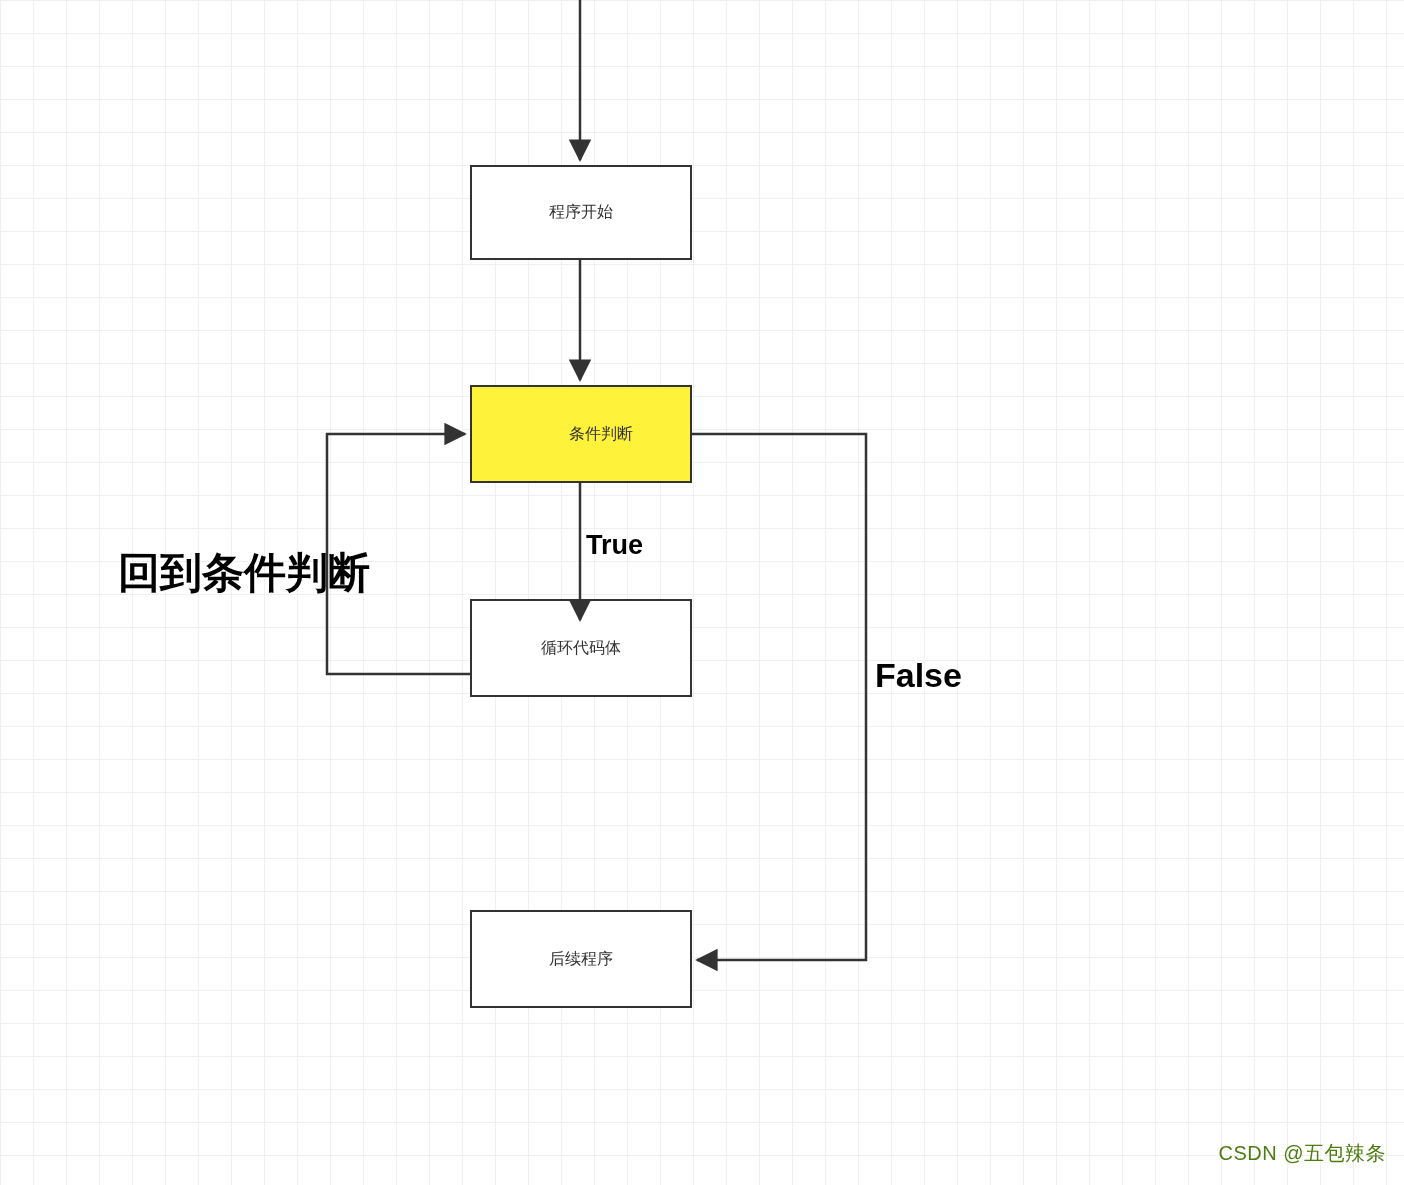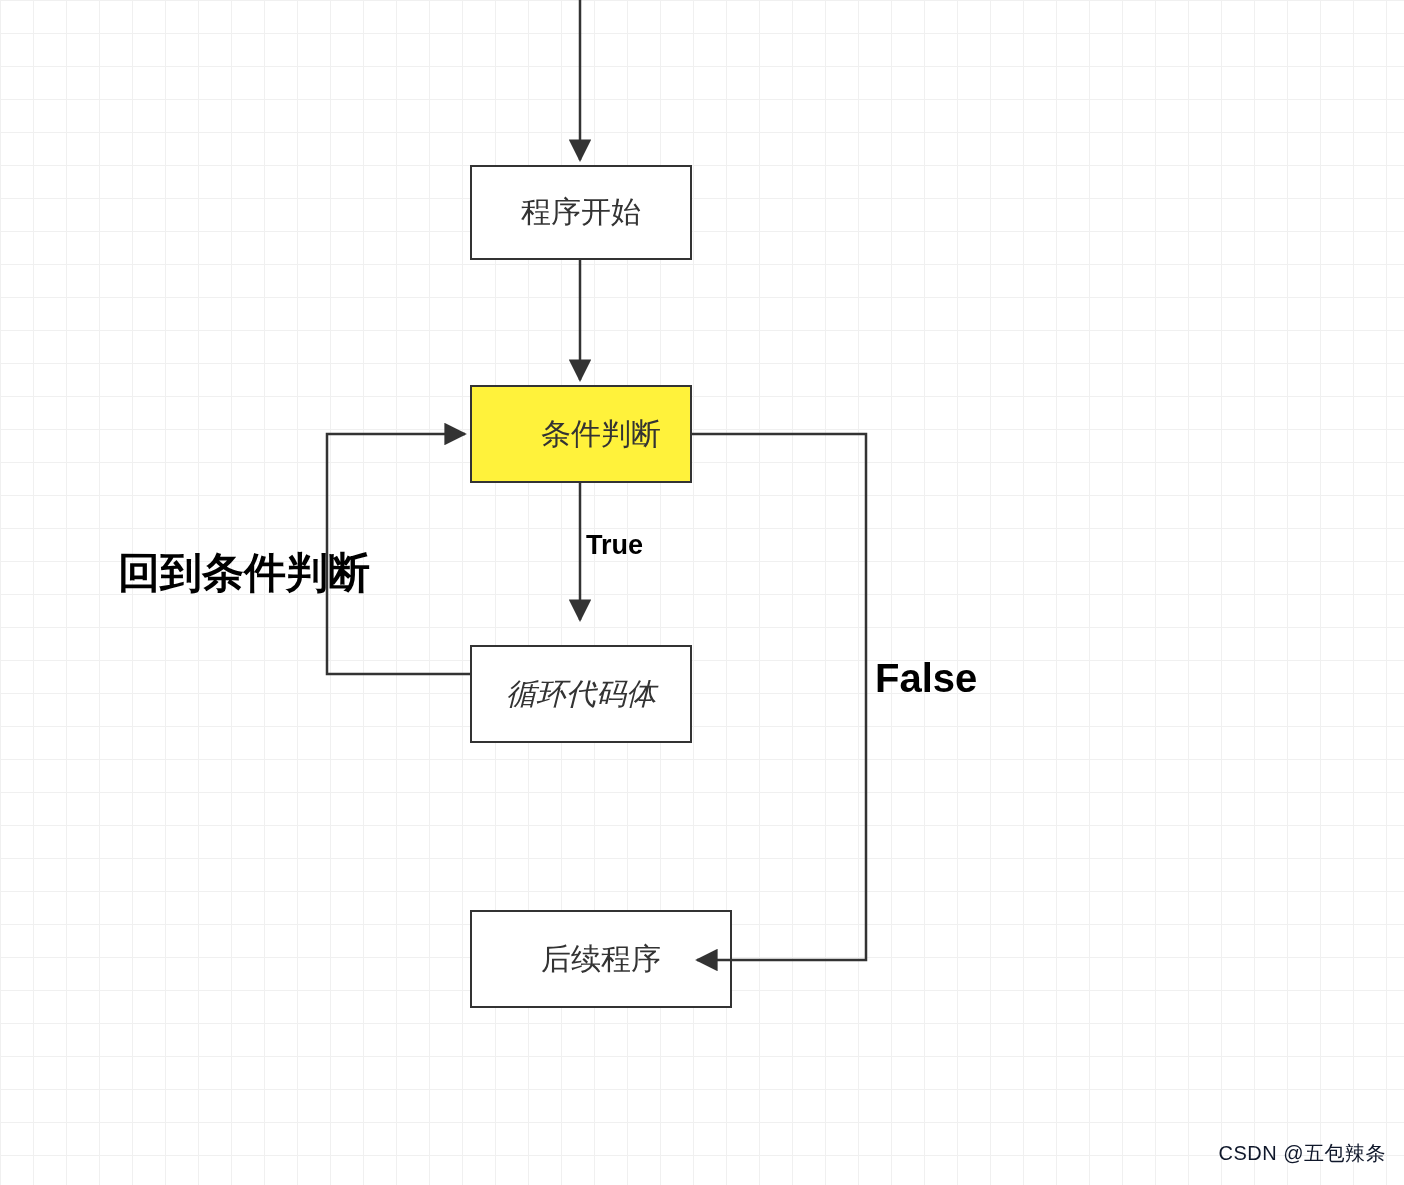--- a/index.html
+++ b/index.html
@@ -15,39 +15,39 @@
       background-size: 33px 33px;
       overflow: hidden;
     }
     .node {
       position: absolute;
       border: 2px solid #333;
       background: #fff;
       display: flex;
       align-items: center;
       justify-content: center;
-      font-size: 30px;
+      font-size: 16px;
       color: #333;
     }
     .node.highlight {
       background: #fff23b;
       padding-left: 40px;
     }
     .label {
       position: absolute;
       font-weight: bold;
       font-size: 30px;
       color: #000;
     }
     .watermark {
       position: absolute;
       bottom: 18px;
       right: 18px;
       font-size: 20px;
-      color: #0f172a;
+      color: #4d7c0f;
       letter-spacing: 0.5px;
     }
     svg.connectors {
       position: absolute;
       top: 0; left: 0;
       width: 1404px;
       height: 1185px;
       pointer-events: none;
     }
   </style>
@@ -55,31 +55,31 @@
 <body>
 
 <div class="node" style="left:470px; top:165px; width:222px; height:95px;">
   <span>程序开始</span>
 </div>
 
 <div class="node highlight" style="left:470px; top:385px; width:222px; height:98px;">
   <span>条件判断</span>
 </div>
 
-<div class="node" style="left:470px; top:645px; width:222px; height:98px;font-style:italic;">
+<div class="node" style="left:470px; top:599px; width:222px; height:98px;">
   <span>循环代码体</span>
 </div>
 
-<div class="node" style="left:470px; top:910px; width:262px; height:98px;">
+<div class="node" style="left:470px; top:910px; width:222px; height:98px;">
   <span>后续程序</span>
 </div>
 
 <div class="label" style="left:586px; top:530px; font-size:27px;">True</div>
 
-<div class="label" style="left:875px; top:656px; font-size:40px;">False</div>
+<div class="label" style="left:875px; top:656px; font-size:34px;">False</div>
 
 <div class="label" style="left:118px; top:545px; font-size:42px;">回到条件判断</div>
 
 <svg class="connectors">
   <defs>
     <marker id="arrow" viewBox="0 0 12 12" refX="11" refY="6" markerWidth="9" markerHeight="9" orient="auto-start-reverse">
       <path d="M 0 0 L 12 6 L 0 12 z" fill="#333"></path>
     </marker>
   </defs>
 

